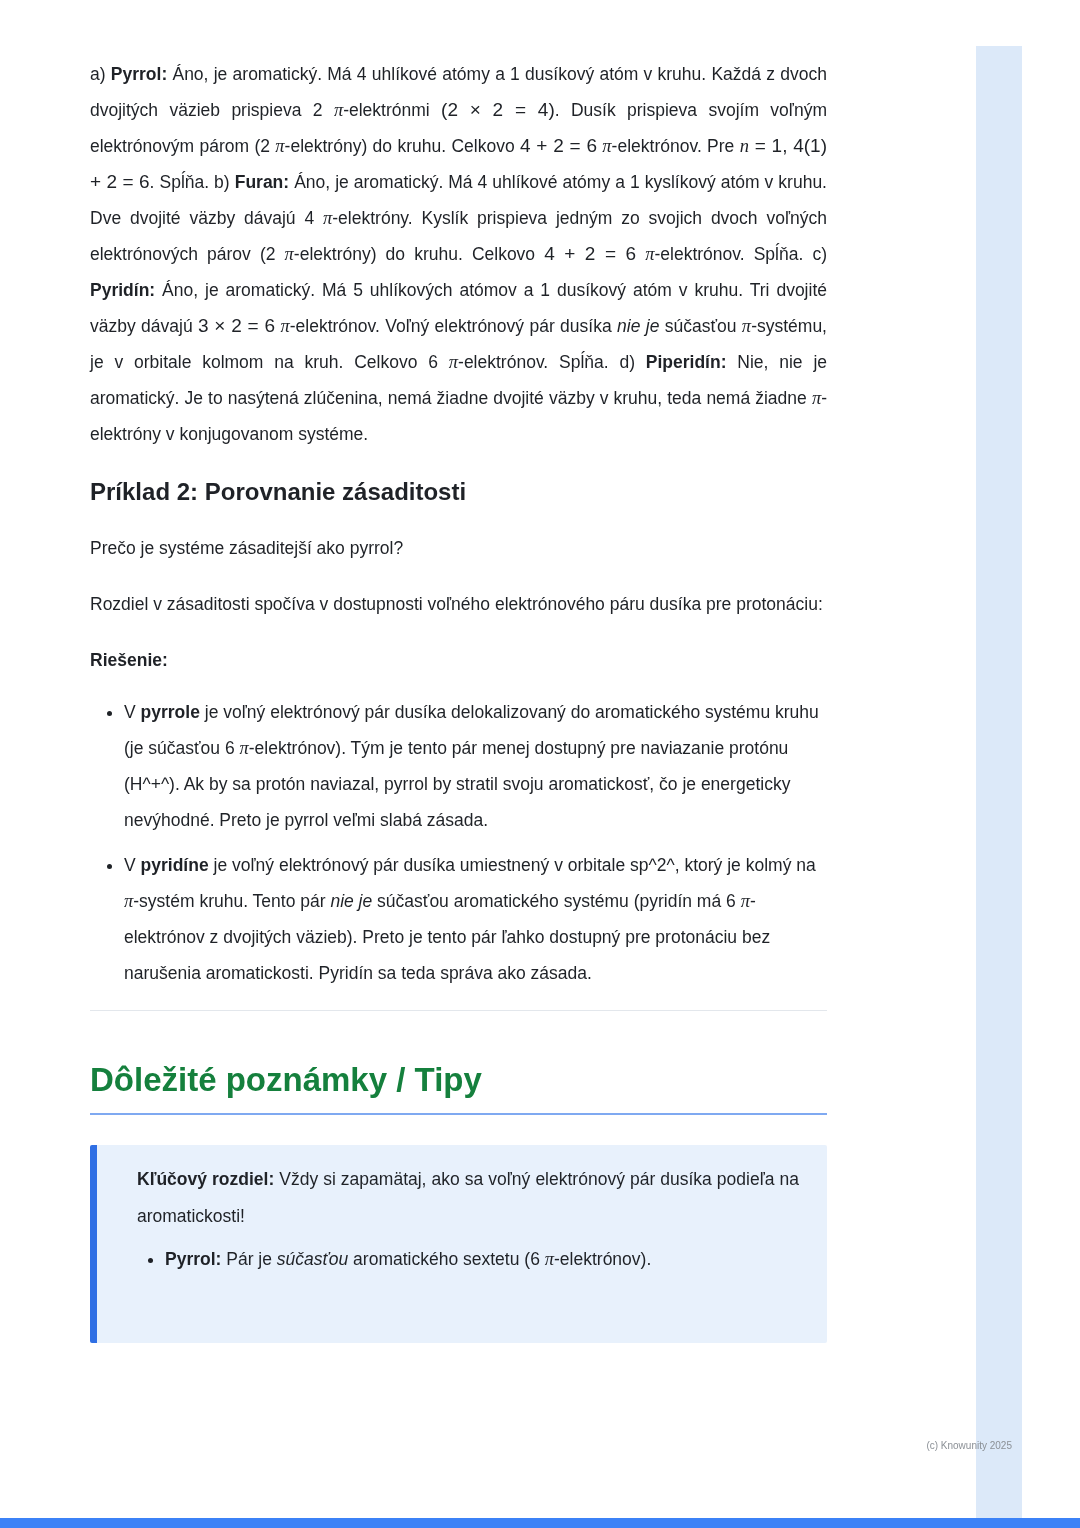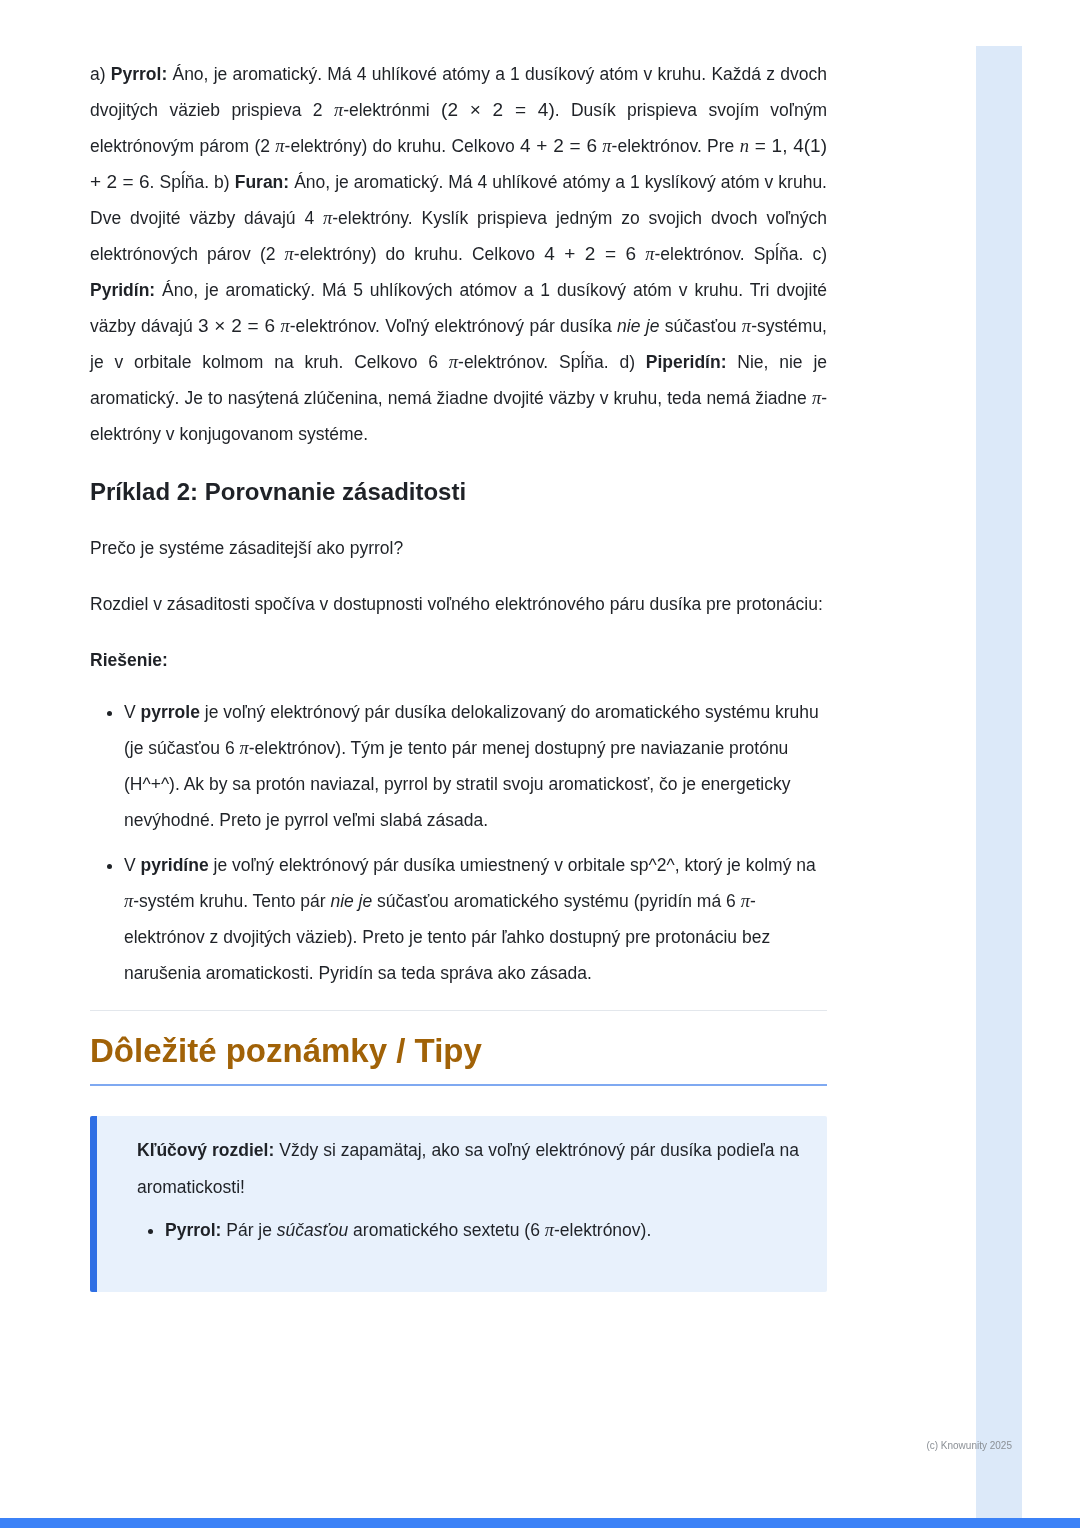--- a/index.html
+++ b/index.html
@@ -34,37 +34,37 @@
     padding-left:34px;
     list-style:disc;
   }
   ul.main-list li { margin-bottom:9px; }
   hr.divider {
     border:none;
     border-top:1px solid #e3e7ec;
     margin-top:19px;
   }
   h1.notes-heading {
-    margin-top:20px;
-    color:#a16207;
+    margin-top:49px;
+    color:#15803d;
     font-size:33px;
     line-height:40px;
     font-weight:700;
   }
   .heading-underline {
     margin-top:13px;
     height:2px;
     background:#7fa9f1;
   }
   .callout {
     margin-top:30px;
     background:#e8f1fc;
     border-left:7px solid #2f6fe4;
     border-radius:2px;
-    height:176px;
+    height:198px;
     padding:16px 28px 15px 40px;
     overflow:hidden;
   }
   .callout .callout-para {
     font-size:17.5px;
     line-height:37px;
   }
   .callout ul.callout-list {
     margin-top:6px;
     padding-left:28px;

